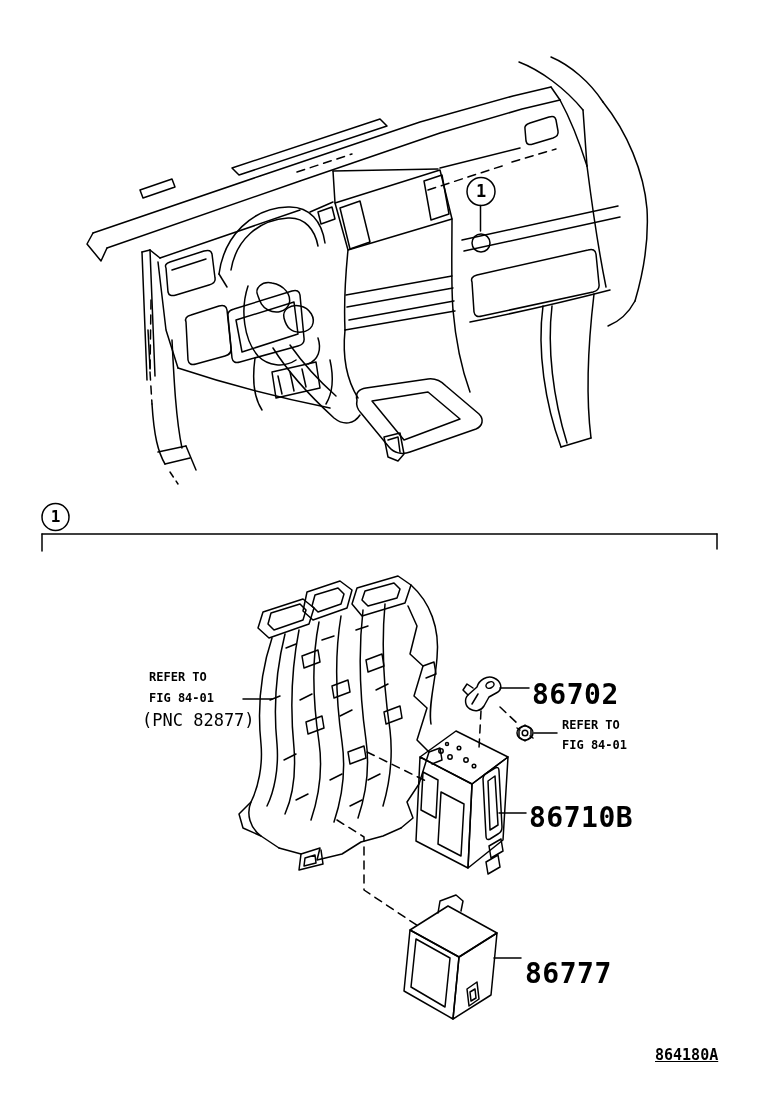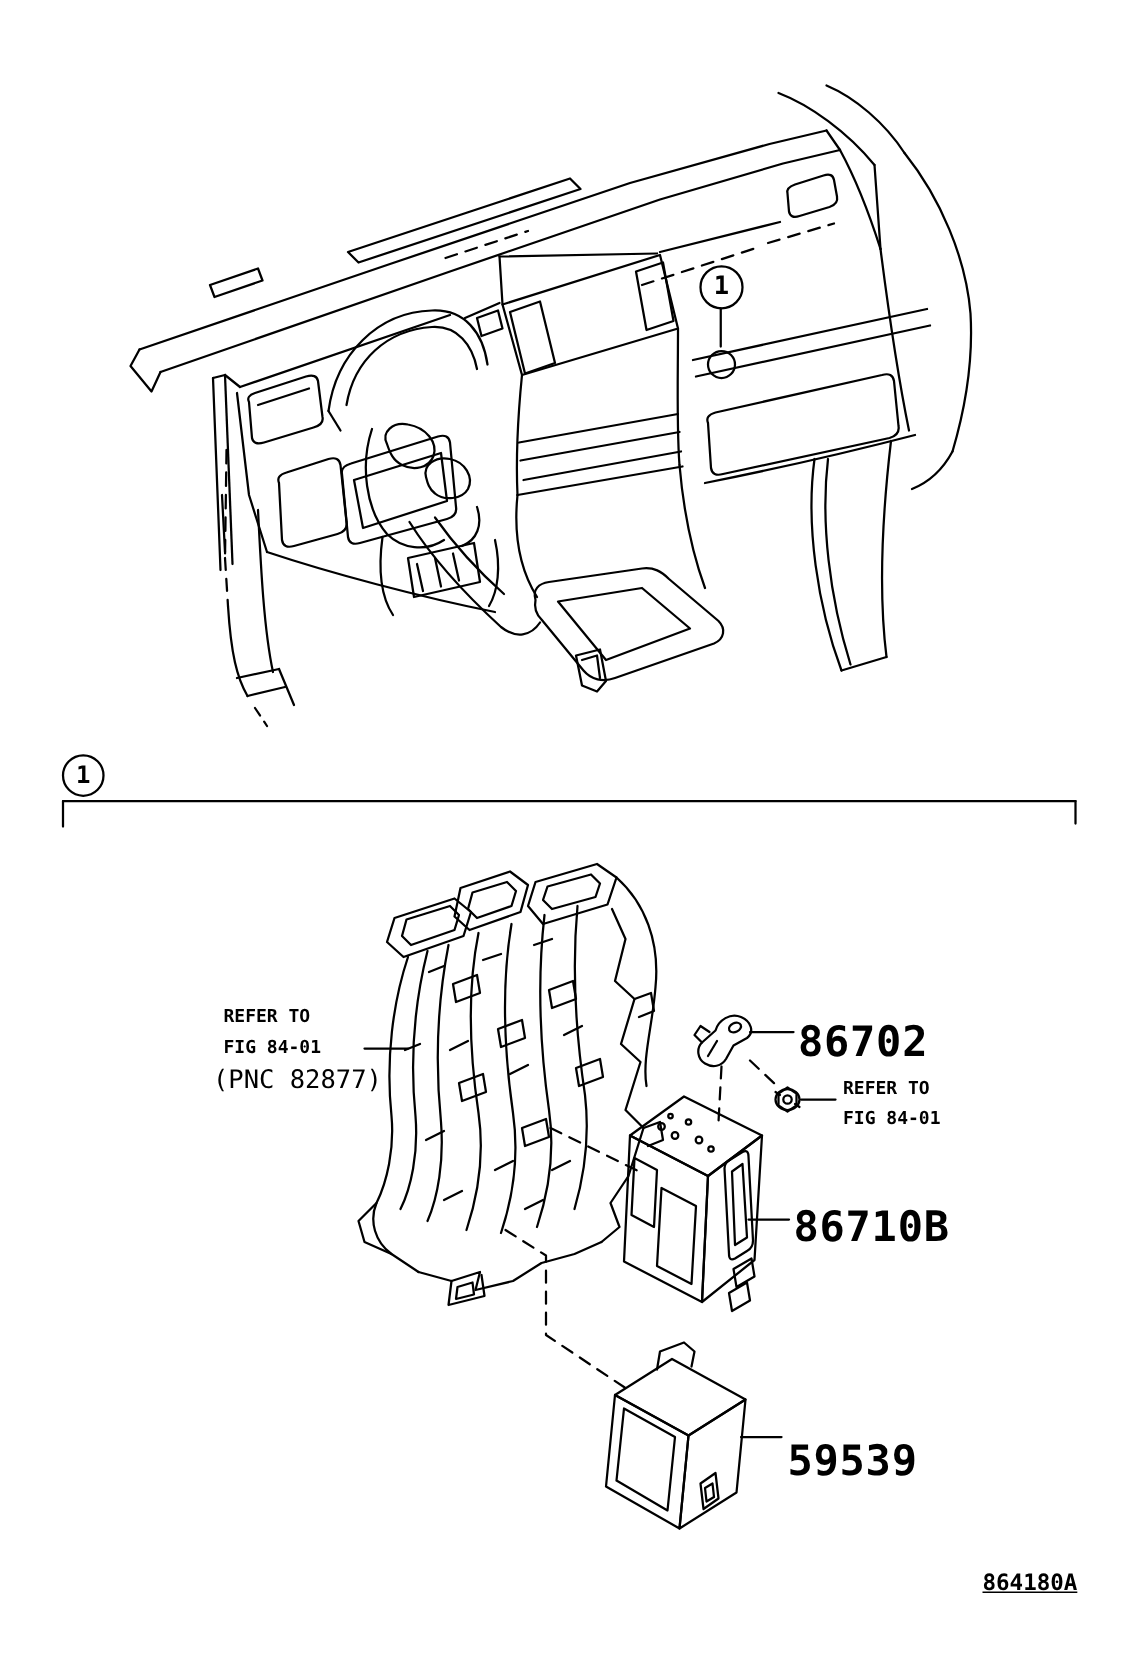--- a/index.html
+++ b/index.html
@@ -251,16 +251,16 @@
   <div class="lbl b18" style="left:149px;top:692px;">FIG 84-01</div>
   <div class="lbl r17" style="left:142px;top:712px;text-align:right;">(PNC 82877)</div>
 
   <div class="lbl b21" style="left:532px;top:681px;">86702</div>
 
   <div class="lbl b18" style="left:562px;top:719px;">REFER TO</div>
   <div class="lbl b18" style="left:562px;top:739px;">FIG 84-01</div>
 
   <div class="lbl b21" style="left:529px;top:804px;text-align:right;">86710B</div>
 
-  <div class="lbl b21" style="left:525px;top:960px;">59539</div>
+  <div class="lbl b21" style="left:525px;top:960px;">86777</div>
 
   <div class="lbl b15" style="left:655px;top:1048px;">864180A</div>
 </div>
 
 </body></html>

